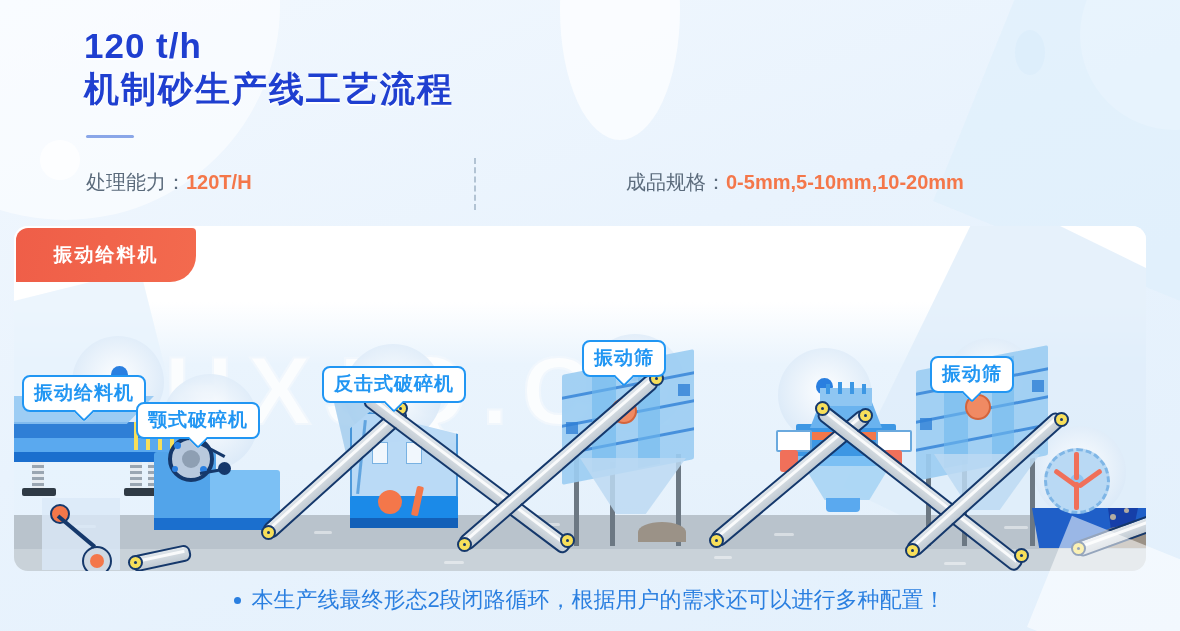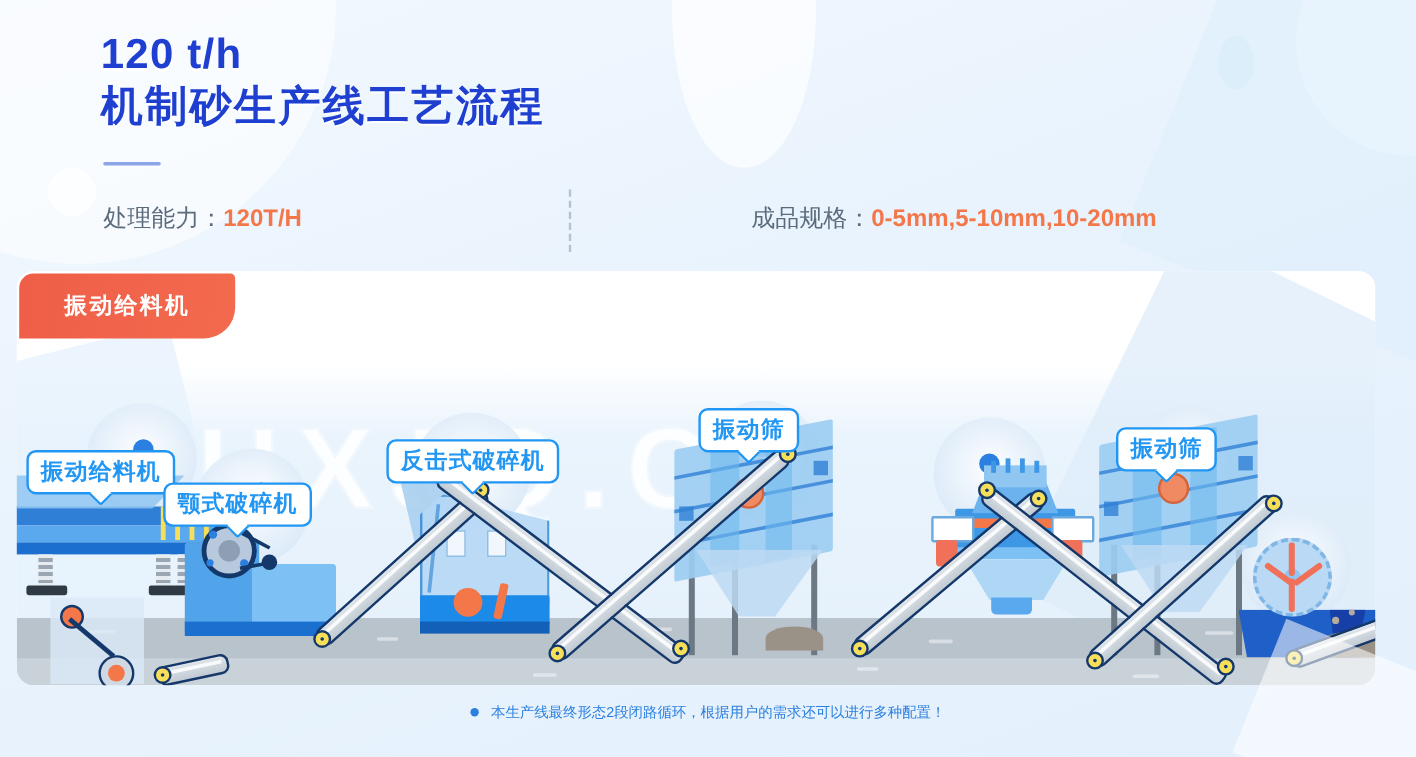--- a/index.html
+++ b/index.html
@@ -93,21 +93,21 @@
        white-space:nowrap;letter-spacing:1px;}
   .lbl:after{content:"";position:absolute;left:50%;margin-left:-7px;bottom:-9px;
        width:12px;height:12px;background:#ffffff;border-right:2px solid #2196f3;
        border-bottom:2px solid #2196f3;transform:rotate(45deg);
        border-bottom-right-radius:3px;}
 
   
   .footer{position:absolute;left:0;top:585px;width:1180px;text-align:center;}
   .footer .dot{display:inline-block;width:7px;height:7px;border-radius:50%;
        background:#2a7fe0;margin-right:10px;vertical-align:middle;}
-  .footer span.txt{color:#2a7fe0;font-size:12px;vertical-align:middle;}
+  .footer span.txt{color:#2a7fe0;font-size:22px;vertical-align:middle;}
   .foot-wedge{position:absolute;left:1040px;top:560px;width:260px;height:120px;
        background:#ffffff;opacity:.55;transform:rotate(22deg);}
 </style>
 </head>
 <body>
 
 <div id="stage">
 
   <div class="blob b1"></div>
   <div class="blob b2"></div>

